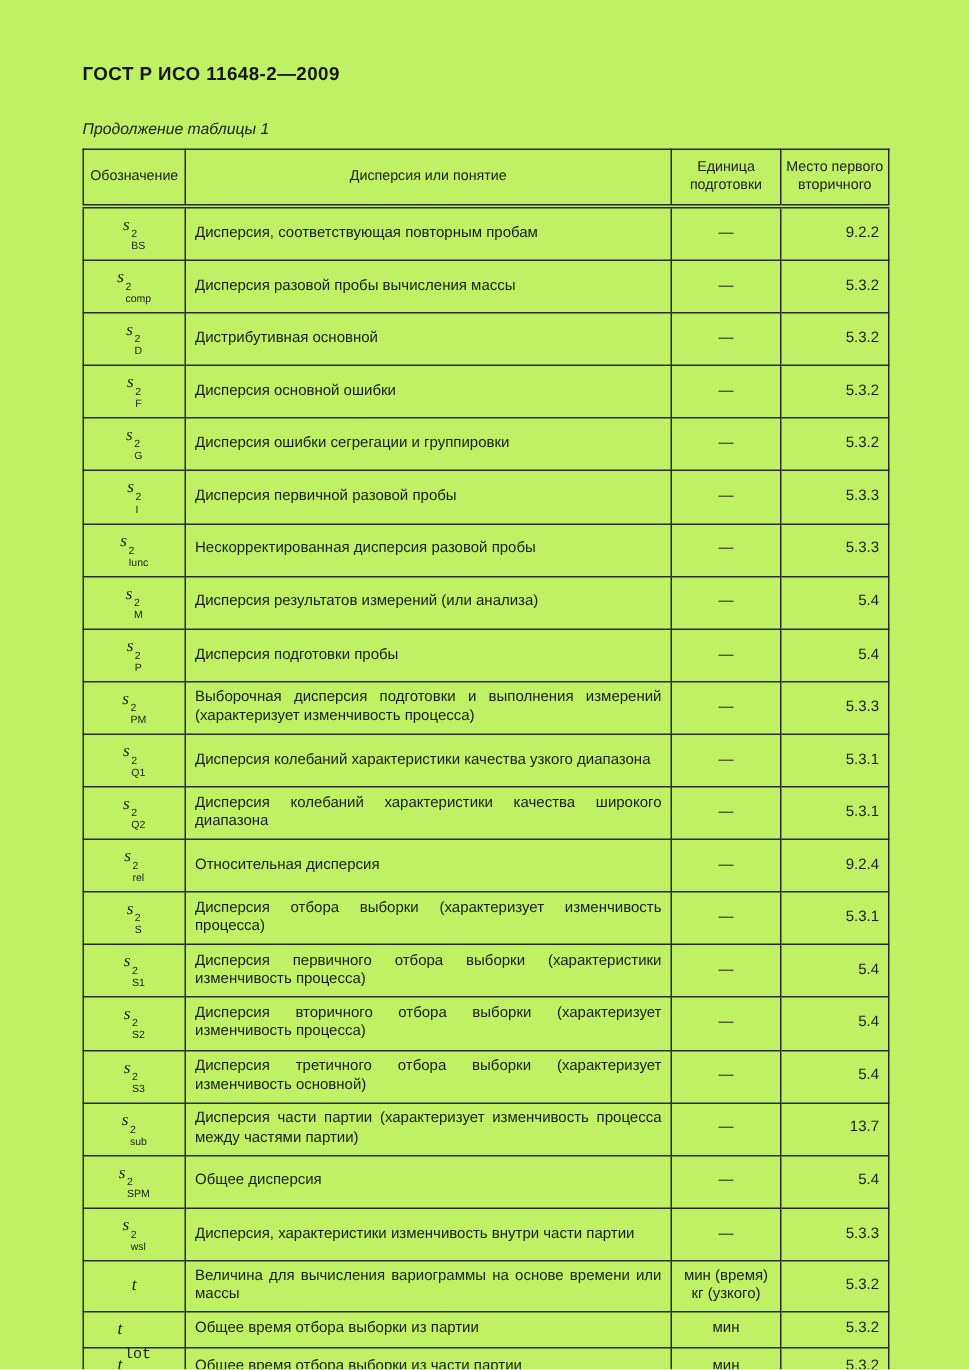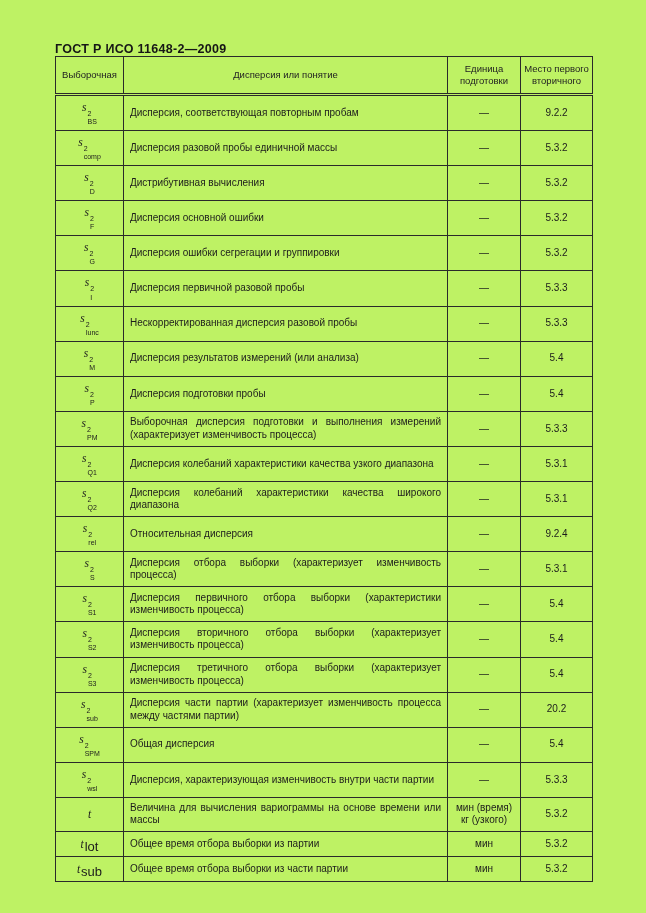--- a/index.html
+++ b/index.html
@@ -59,91 +59,93 @@
     border: 1px solid #2a2a2a;
     font-size: 10px;
     line-height: 1.25;
     vertical-align: middle;
     padding: 4px 6px;
     color: #1c1c1c;
   }
   td.c-sym  { text-align: center; padding: 2px 2px; }
   td.c-desc { text-align: justify; }
   td.c-unit { text-align: center; white-space: pre-line; }
-  td.c-ref  { text-align: center; }
+  td.c-ref  { text-align: right; }
   .sym-base {
     font-family: "Liberation Serif", serif;
     font-style: italic;
     font-size: 11.5px;
   }
   .supsub {
     display: inline-flex;
     flex-direction: column;
     align-items: flex-start;
     font-size: 7px;
     line-height: 1.15;
     vertical-align: -5px;
     margin-left: 1px;
     font-style: normal;
   }
   .supsub .sup, .supsub .sub { display: block; }
   .sub-only {
-    font-size: 13px;
+    font-size: 10px;
     font-style: normal;
     position: relative;
-    top: 3px;
+    top: 16px;
     margin-left: 1px;
+    font-family: Liberation Mono, monospace;
   }
 </style>
 </head>
 <body>
 
 <div class="page">
   <div class="doc-title">ГОСТ Р ИСО 11648-2—2009</div>
+  <div class="table-caption">Продолжение таблицы 1</div>
 
   <table class="symbols">
     <colgroup>
       <col class="col-sym">
       <col class="col-desc">
       <col class="col-unit">
       <col class="col-ref">
     </colgroup>
     <thead>
       <tr>
-        <th>Выборочная</th>
+        <th>Обозначение</th>
         <th>Дисперсия или понятие</th>
         <th>Единица подготовки</th>
         <th>Место первого вторичного</th>
       </tr>
     </thead>
     <tbody>
         <tr>
           <td class="c-sym"><span class="sym-base">s</span><span class="supsub">
               <span class="sup">2</span>
               <span class="sub">BS</span>
             </span></td>
           <td class="c-desc">Дисперсия, соответствующая повторным пробам</td>
           <td class="c-unit">—</td>
           <td class="c-ref">9.2.2</td>
         </tr>
         <tr>
           <td class="c-sym"><span class="sym-base">s</span><span class="supsub">
               <span class="sup">2</span>
               <span class="sub">comp</span>
             </span></td>
-          <td class="c-desc">Дисперсия разовой пробы единичной массы</td>
+          <td class="c-desc">Дисперсия разовой пробы вычисления массы</td>
           <td class="c-unit">—</td>
           <td class="c-ref">5.3.2</td>
         </tr>
         <tr>
           <td class="c-sym"><span class="sym-base">s</span><span class="supsub">
               <span class="sup">2</span>
               <span class="sub">D</span>
             </span></td>
-          <td class="c-desc">Дистрибутивная вычисления</td>
+          <td class="c-desc">Дистрибутивная основной</td>
           <td class="c-unit">—</td>
           <td class="c-ref">5.3.2</td>
         </tr>
         <tr>
           <td class="c-sym"><span class="sym-base">s</span><span class="supsub">
               <span class="sup">2</span>
               <span class="sub">F</span>
             </span></td>
           <td class="c-desc">Дисперсия основной ошибки</td>
           <td class="c-unit">—</td>
@@ -255,48 +257,48 @@
             </span></td>
           <td class="c-desc">Дисперсия вторичного отбора выборки (характеризует изменчивость процесса)</td>
           <td class="c-unit">—</td>
           <td class="c-ref">5.4</td>
         </tr>
         <tr>
           <td class="c-sym"><span class="sym-base">s</span><span class="supsub">
               <span class="sup">2</span>
               <span class="sub">S3</span>
             </span></td>
-          <td class="c-desc">Дисперсия третичного отбора выборки (характеризует изменчивость процесса)</td>
+          <td class="c-desc">Дисперсия третичного отбора выборки (характеризует изменчивость основной)</td>
           <td class="c-unit">—</td>
           <td class="c-ref">5.4</td>
         </tr>
         <tr>
           <td class="c-sym"><span class="sym-base">s</span><span class="supsub">
               <span class="sup">2</span>
               <span class="sub">sub</span>
             </span></td>
           <td class="c-desc">Дисперсия части партии (характеризует изменчивость процесса между частями партии)</td>
           <td class="c-unit">—</td>
-          <td class="c-ref">20.2</td>
+          <td class="c-ref">13.7</td>
         </tr>
         <tr>
           <td class="c-sym"><span class="sym-base">s</span><span class="supsub">
               <span class="sup">2</span>
               <span class="sub">SPM</span>
             </span></td>
-          <td class="c-desc">Общая дисперсия</td>
+          <td class="c-desc">Общее дисперсия</td>
           <td class="c-unit">—</td>
           <td class="c-ref">5.4</td>
         </tr>
         <tr>
           <td class="c-sym"><span class="sym-base">s</span><span class="supsub">
               <span class="sup">2</span>
               <span class="sub">wsl</span>
             </span></td>
-          <td class="c-desc">Дисперсия, характеризующая изменчивость внутри части партии</td>
+          <td class="c-desc">Дисперсия, характеристики изменчивость внутри части партии</td>
           <td class="c-unit">—</td>
           <td class="c-ref">5.3.3</td>
         </tr>
         <tr>
           <td class="c-sym"><span class="sym-base">t</span></td>
           <td class="c-desc">Величина для вычисления вариограммы на основе времени или массы</td>
           <td class="c-unit">мин (время)
 кг (узкого)</td>
           <td class="c-ref">5.3.2</td>
         </tr>

